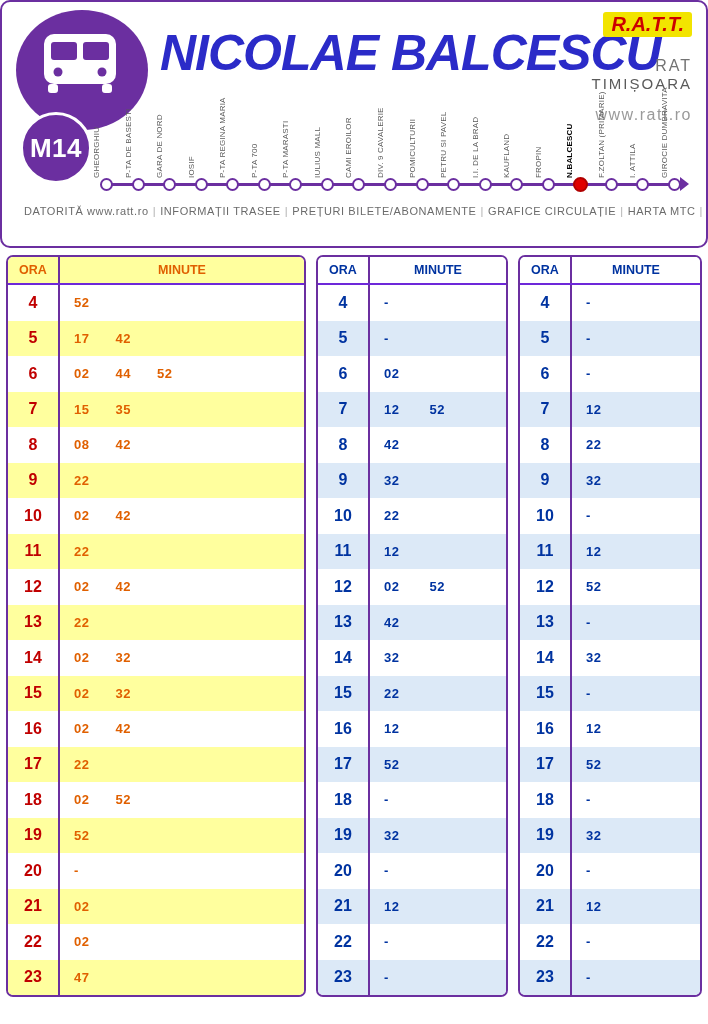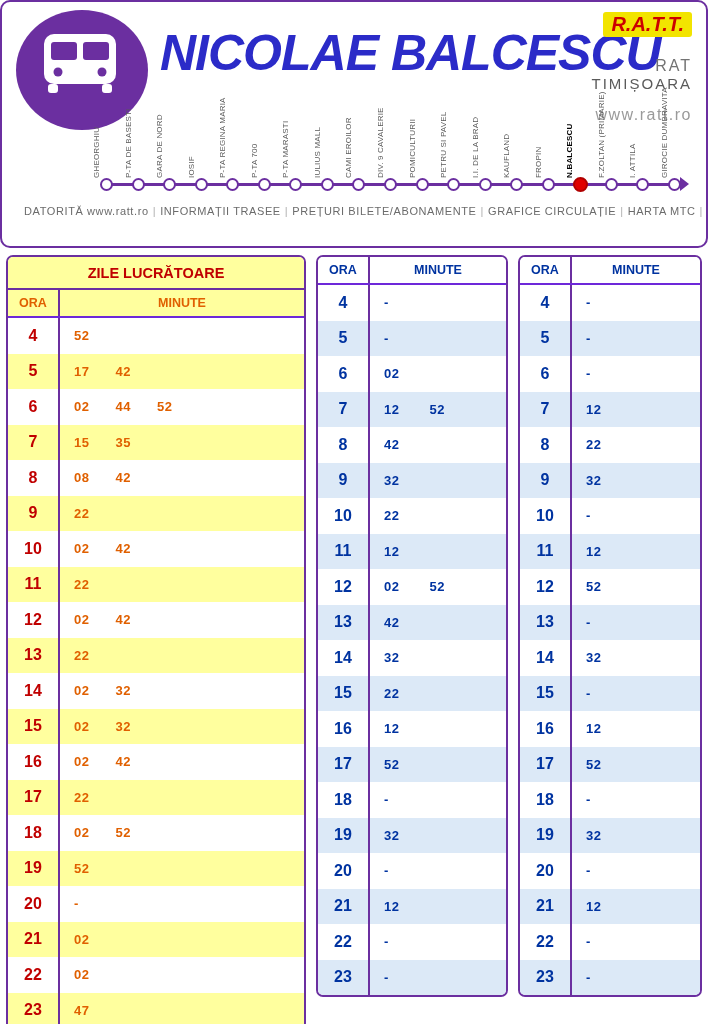--- a/index.html
+++ b/index.html
@@ -267,20 +267,21 @@
     <svg class="bus-glyph" viewBox="0 0 84 72">
       <rect x="6" y="4" width="72" height="50" rx="10" ry="10" fill="#ffffff"></rect>
       <rect x="13" y="12" width="26" height="18" rx="3" fill="#6b2fa0"></rect>
       <rect x="45" y="12" width="26" height="18" rx="3" fill="#6b2fa0"></rect>
       <circle cx="20" cy="42" r="4.5" fill="#6b2fa0"></circle>
       <circle cx="64" cy="42" r="4.5" fill="#6b2fa0"></circle>
       <rect x="10" y="54" width="10" height="9" rx="3" fill="#ffffff"></rect>
       <rect x="64" y="54" width="10" height="9" rx="3" fill="#ffffff"></rect>
     </svg>
 
+    <div class="m14-circle">M14</div>
 
     <div class="route-title">NICOLAE BALCESCU</div>
 
     <div class="ratt-logo">
       <div class="ratt-word">R.A.T.T.</div>
       <div class="ratt-sub1">RAT</div>
       <div class="ratt-sub2">TIMIȘOARA</div>
       <div class="ratt-sub3">www.ratt.ro</div>
     </div>
 
@@ -363,21 +364,20 @@
           <span class="stop-label">GIROCIE DUMBRAVITA</span>
         </div>
         <div class="stop" style="left: 666px;"></div>
       </div>
 
     <div class="links-bar" id="links-bar"><span>DATORITĂ www.ratt.ro</span><span class="sep">|</span><span>INFORMAȚII TRASEE</span><span class="sep">|</span><span>PREȚURI BILETE/ABONAMENTE</span><span class="sep">|</span><span>GRAFICE CIRCULAȚIE</span><span class="sep">|</span><span>HARTA MTC</span><span class="sep">|</span><span>FORUM</span></div>
   </div>
 
   <div class="tables">
     <div class="tbl tbl-weekday" id="tbl-weekday">
-        <div class="tbl-title">ZILE LUCRĂTOARE</div>
         <div class="hdr-row">
           <div class="hdr-ora">ORA</div>
           <div class="hdr-min">MINUTE</div>
         </div>
         <div class="row plain">
           <div class="cell-ora">4</div>
           <div class="cell-min">
             <span class="minute">52</span>
           </div>
         </div>

